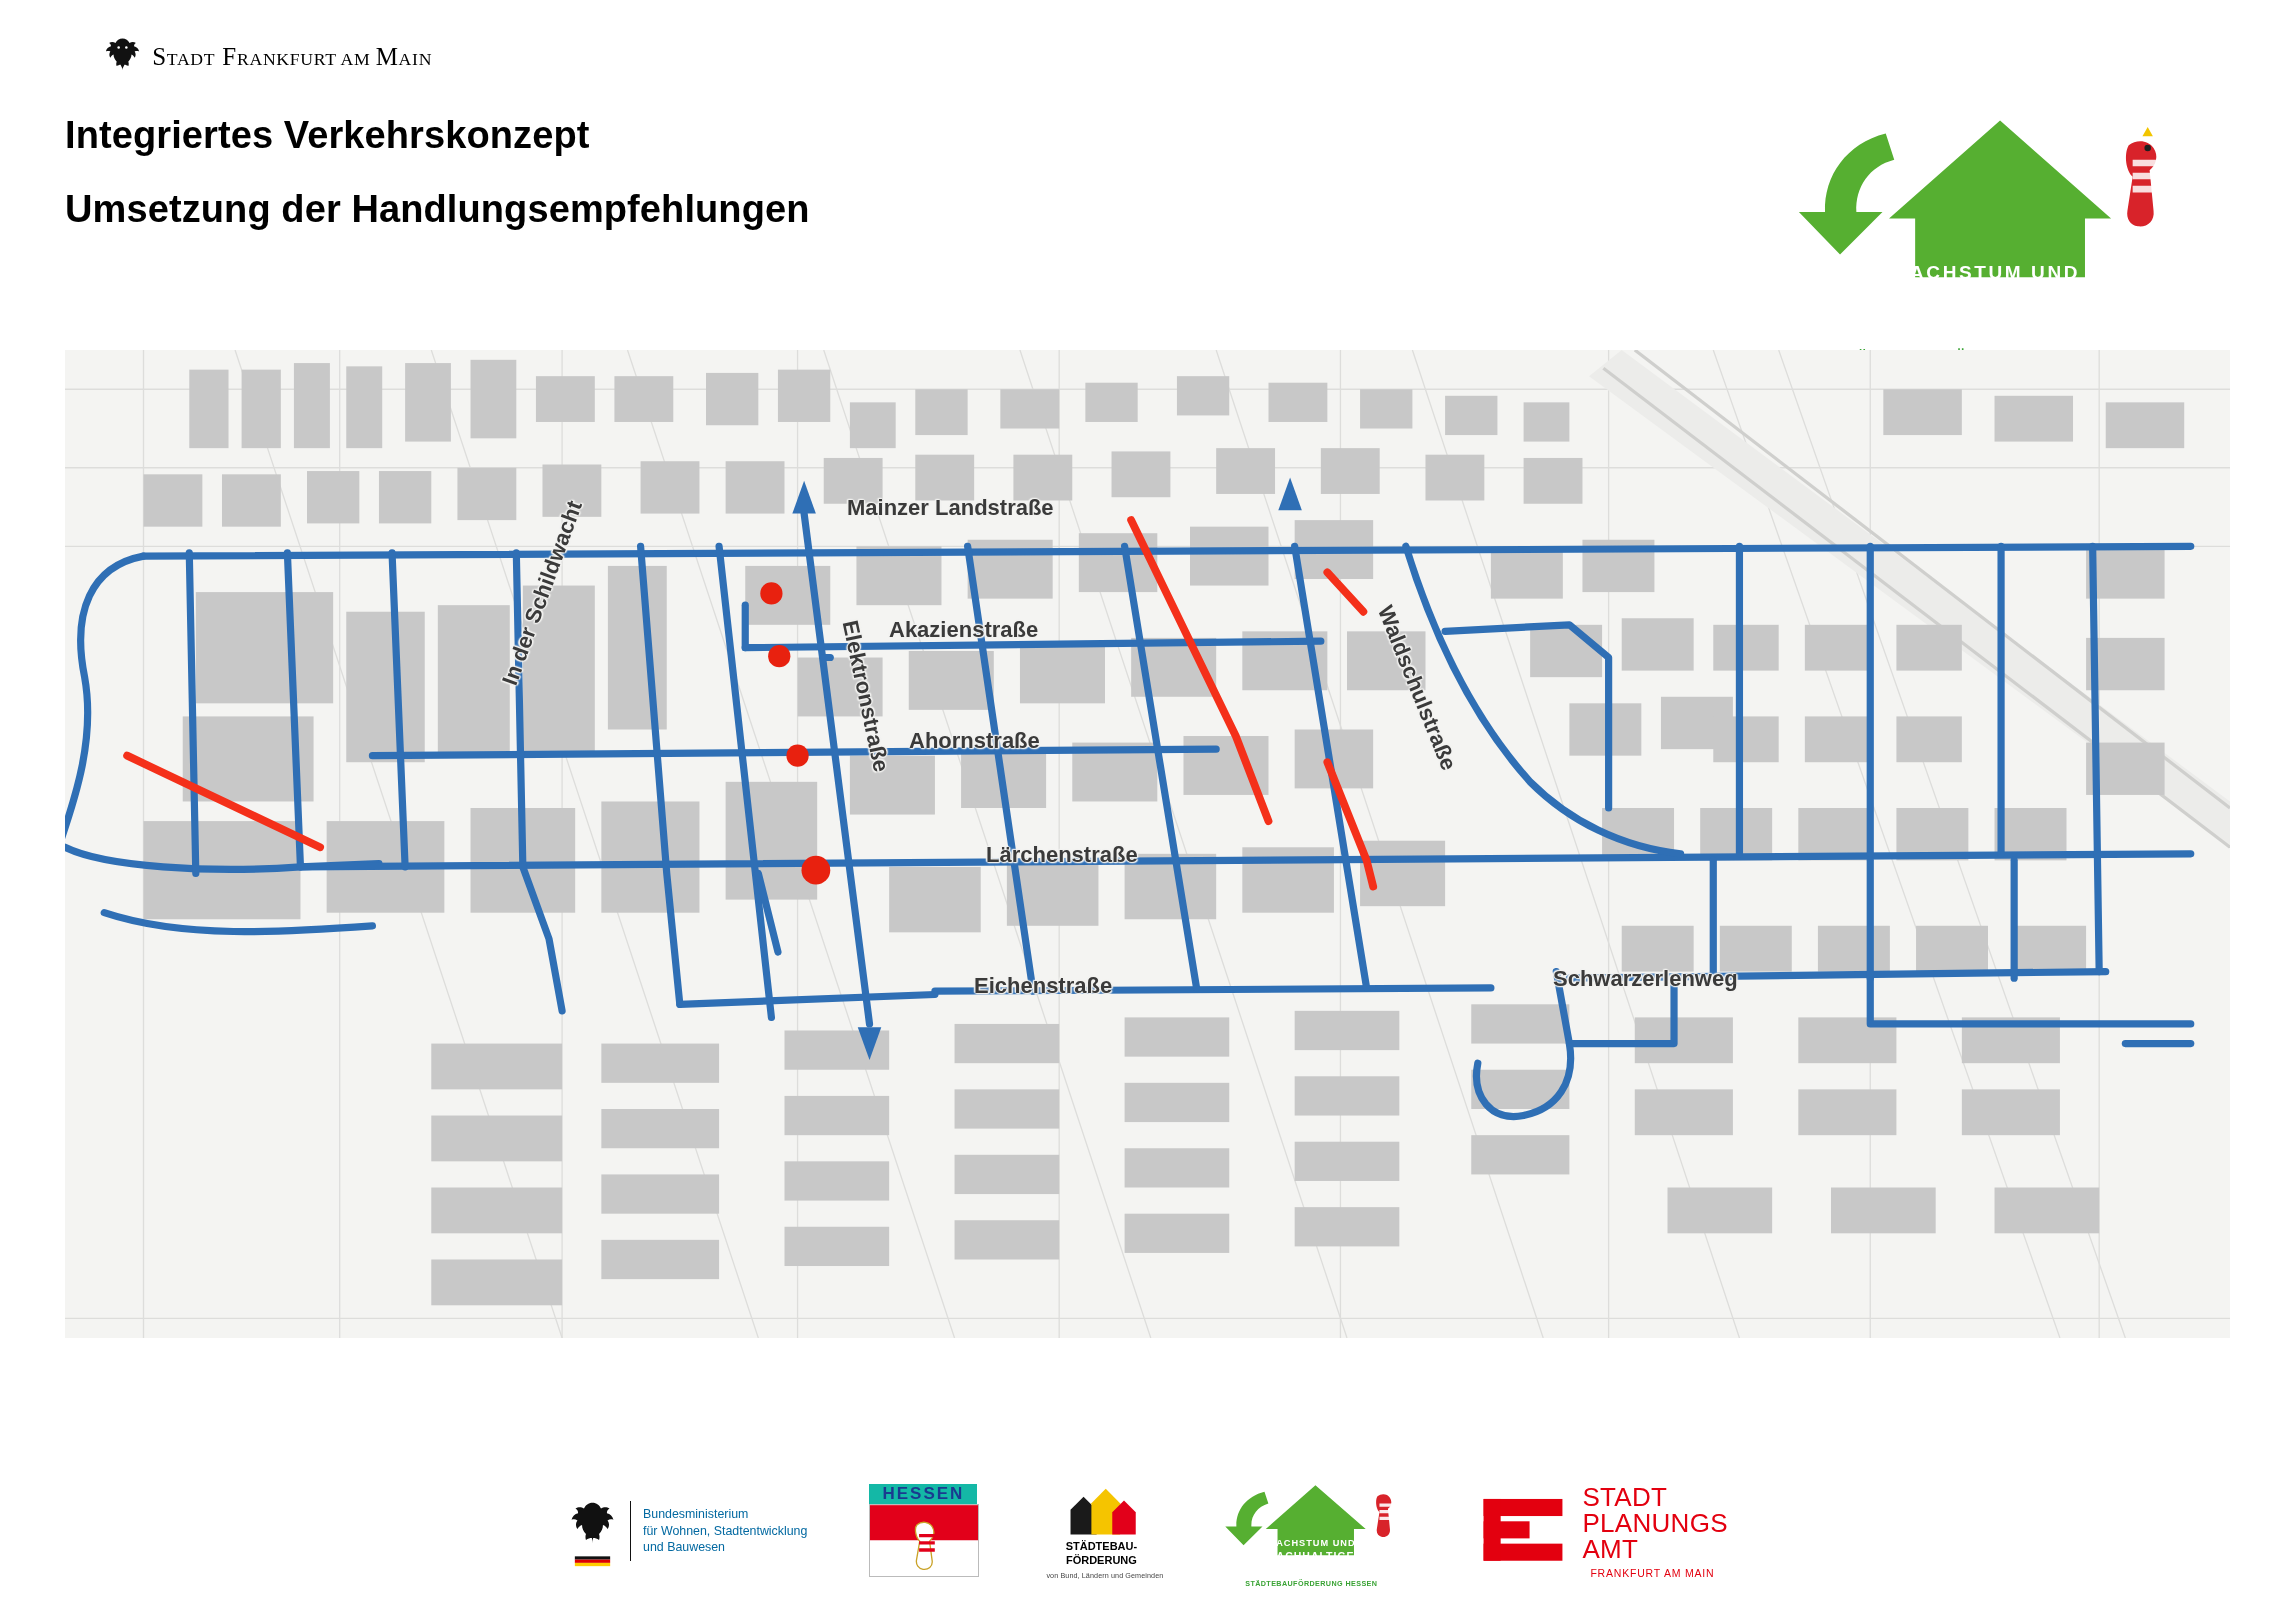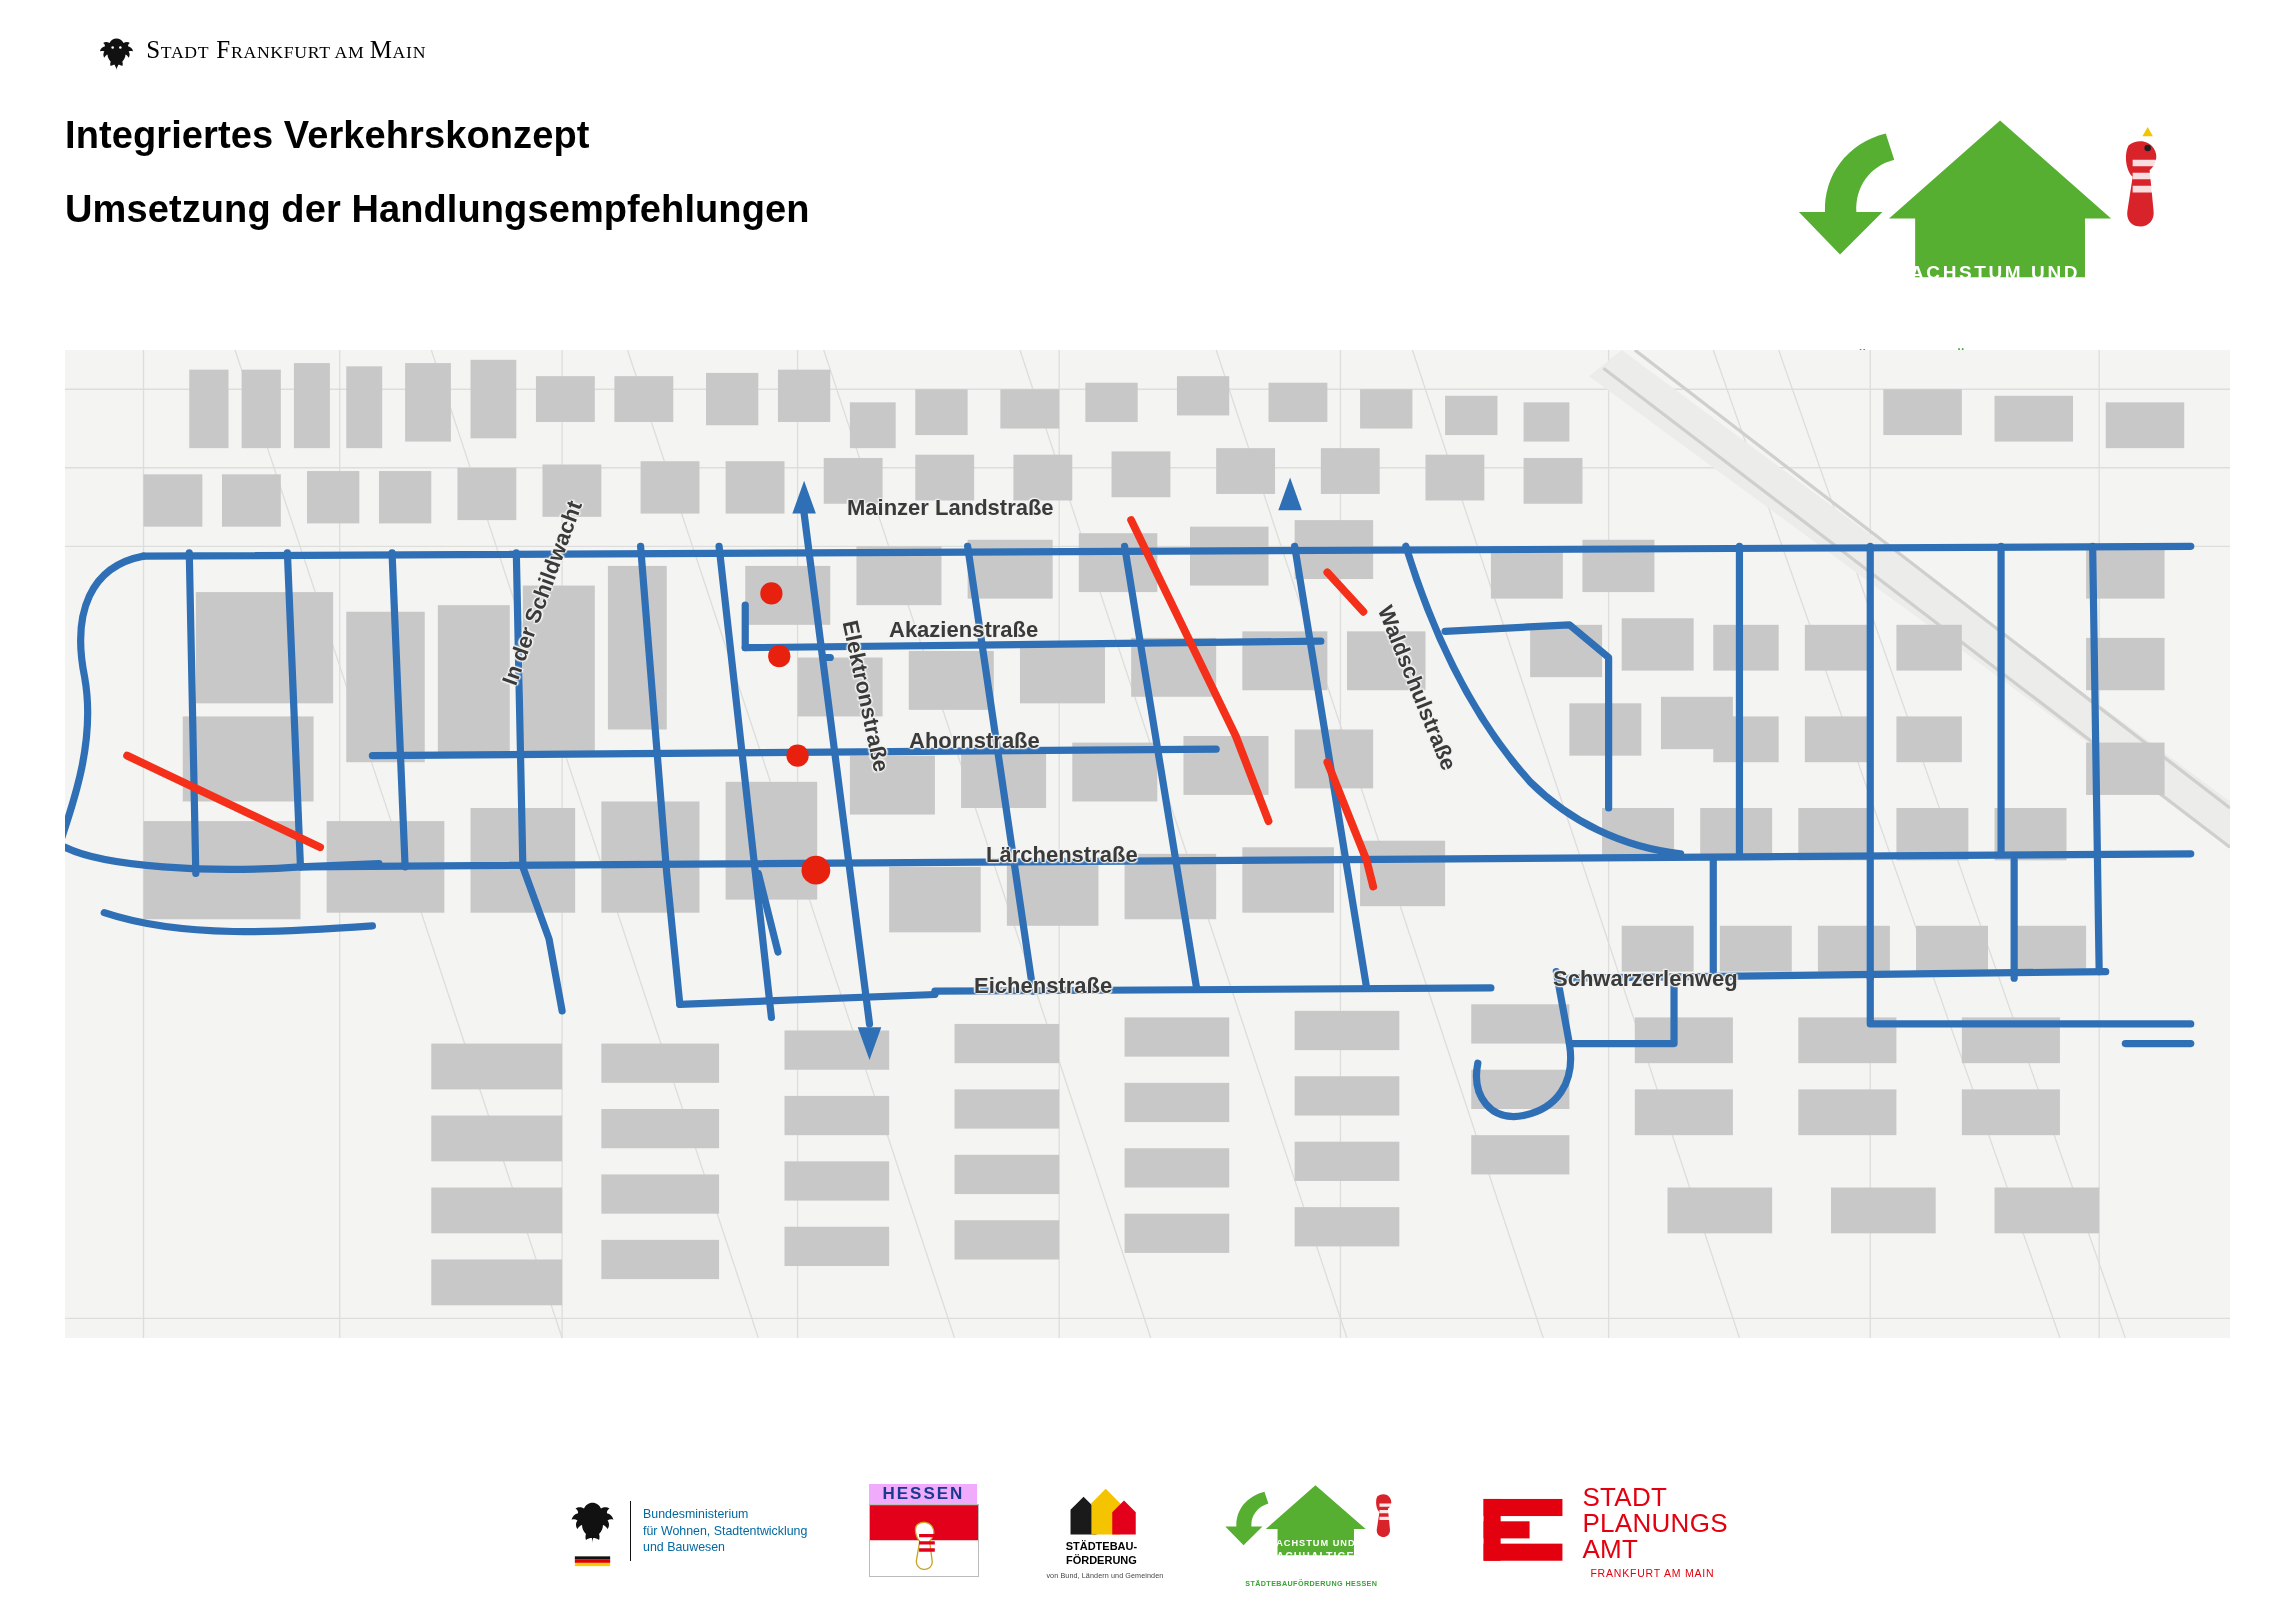--- a/index.html
+++ b/index.html
@@ -7,22 +7,22 @@
   body{
     width:2295px;height:1622px;
     background:#ffffff;
     font-family:"Liberation Sans", sans-serif;
     color:#000;
     position:relative;
     overflow:hidden;
   }
   
   .city-logo{
-    position:absolute;left:96px;top:36px;
-    display:flex;gap:9.2px;
+    position:absolute;left:102px;top:36px;
+    display:flex;align-items:center;gap:9.2px;
   }
   .city-logo .eagle{
     width:41px;height:41px;
     display:block;
   }
   .city-logo .city-name{
     font-family:"Liberation Serif", serif;
     font-size:25px;letter-spacing:0.7px;
     white-space:nowrap;
   }
@@ -70,21 +70,21 @@
 
   
   .footer{
     position:absolute;left:0;top:1449px;width:2295px;height:164px;
     display:flex;align-items:center;justify-content:center;gap:62px;
   }
   .f-item{display:flex;align-items:center;gap:11.8px;}
   .bmwsb-text{font-size:12.4px;line-height:1.32;color:#0369a1;}
   .hessen-box{width:108px;}
   .hessen-word{
-    background:#f0abfc;color:#1a3a8f;font-weight:bold;font-size:17px;
+    background:#14b8a6;color:#1a3a8f;font-weight:bold;font-size:17px;
     letter-spacing:2px;text-align:center;border:0;
   }
   .hessen-flag{width:108px;height:71px;border:0.7px solid #bbb;}
   .stbf{font-size:11px;font-weight:bold;text-align:center;line-height:1.25;}
   .stbf .sub{font-size:7.2px;font-weight:normal;color:#444;margin-top:3.3px;letter-spacing:0.1px;padding-left:7px;}
   .mini-badge{position:relative;width:190px;height:98px;}
   .mini-badge .mb-text{
     position:absolute;left:3.9px;top:56px;width:164px;text-align:center;color:#fff;font-weight:bold;
     letter-spacing:1px;line-height:1.25;
   }

